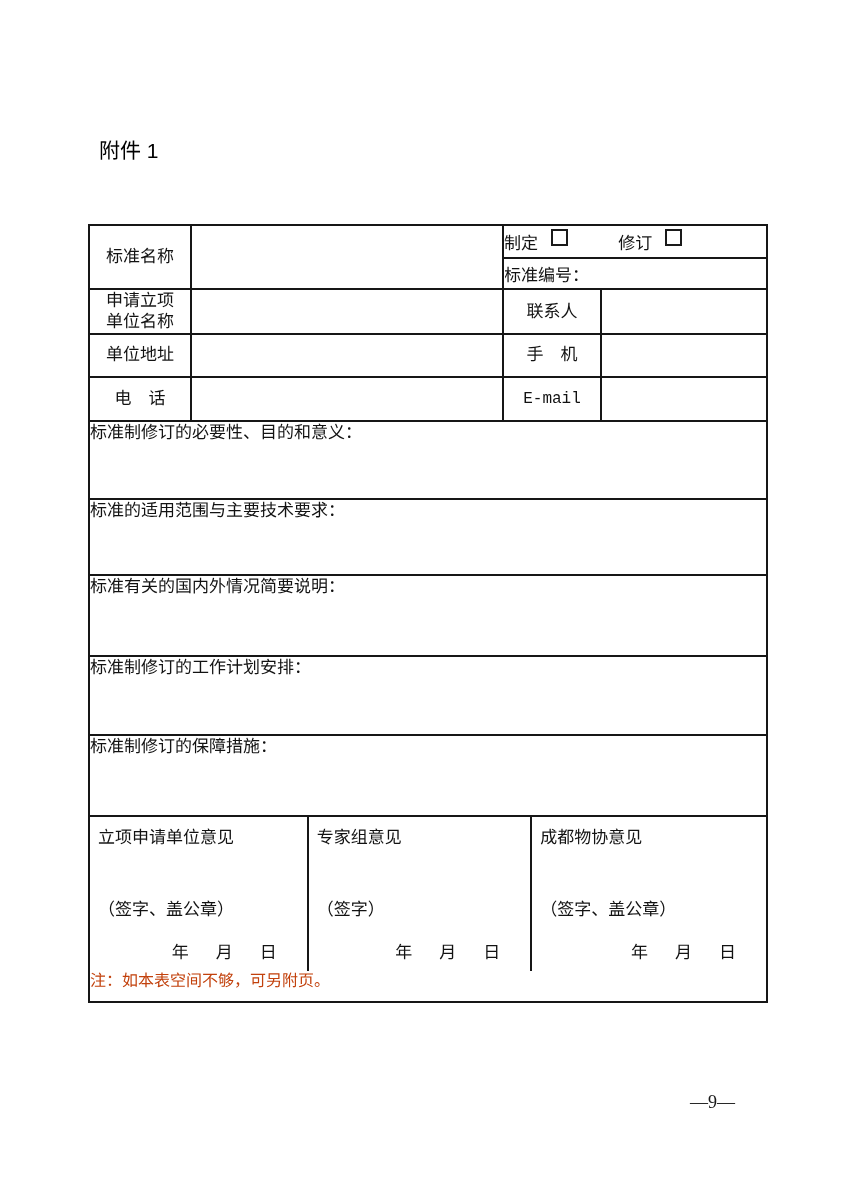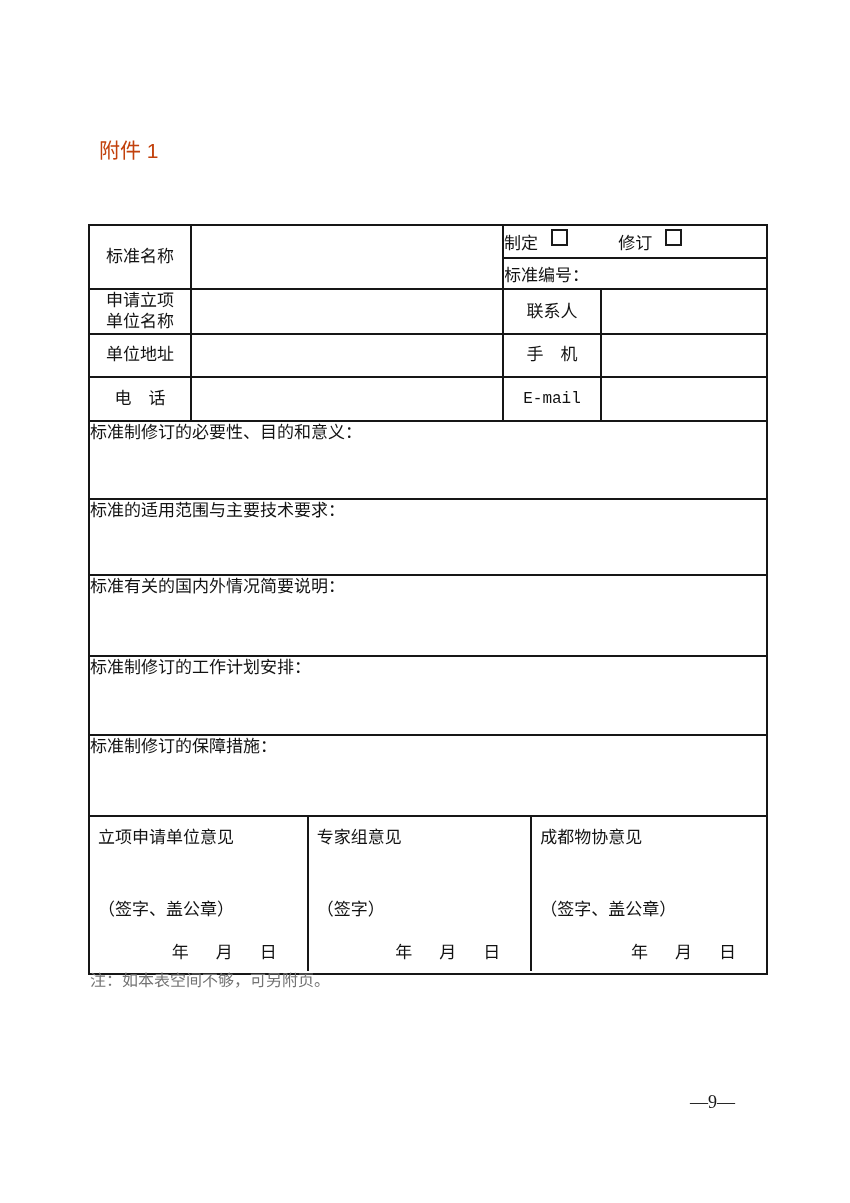--- a/index.html
+++ b/index.html
@@ -15,21 +15,21 @@
     color: #121212;
     font-family: "Liberation Serif", "DejaVu Serif", serif;
     overflow: hidden;
   }
   .attachment {
     position: absolute;
     left: 99px;
     top: 134px;
     font-size: 21px;
     font-family: "Liberation Sans", "DejaVu Sans", sans-serif;
-    color: #c2410c;
+    color: #000000;
   }
   .doc-title {
     position: absolute;
     left: 0;
     right: 0;
     top: 169px;
     text-align: center;
     font-size: 29px;
     font-weight: 700;
     letter-spacing: 1px;
@@ -128,21 +128,21 @@
     display: flex;
     justify-content: flex-end;
     gap: 27px;
     padding-right: 22px;
   }
   .footnote {
     position: absolute;
     left: 90px;
     top: 967px;
     font-size: 16px;
-    color: #737373;
+    color: #c2410c;
   }
   .page-number {
     position: absolute;
     left: 690px;
     top: 1092px;
     font-size: 18px;
     color: #1a1a1a;
     letter-spacing: 0px;
   }
 </style>
@@ -232,21 +232,21 @@
           <div class="section-fill"></div>
         </td>
       </tr>
       <tr style="height:81px">
         <td class="section-cell" colspan="4">
           <div class="section-title">标准制修订的保障措施：</div>
           <div class="section-fill"></div>
         </td>
       </tr>
 
-      <tr style="height:158px">
+      <tr style="height:186px">
         <td class="opinions-cell" colspan="4">
           <table class="op-table">
             <colgroup>
               <col style="width:217px">
               <col style="width:223px">
               <col style="width:234px">
             </colgroup>
             <tbody>
               <tr>
                 <td>

